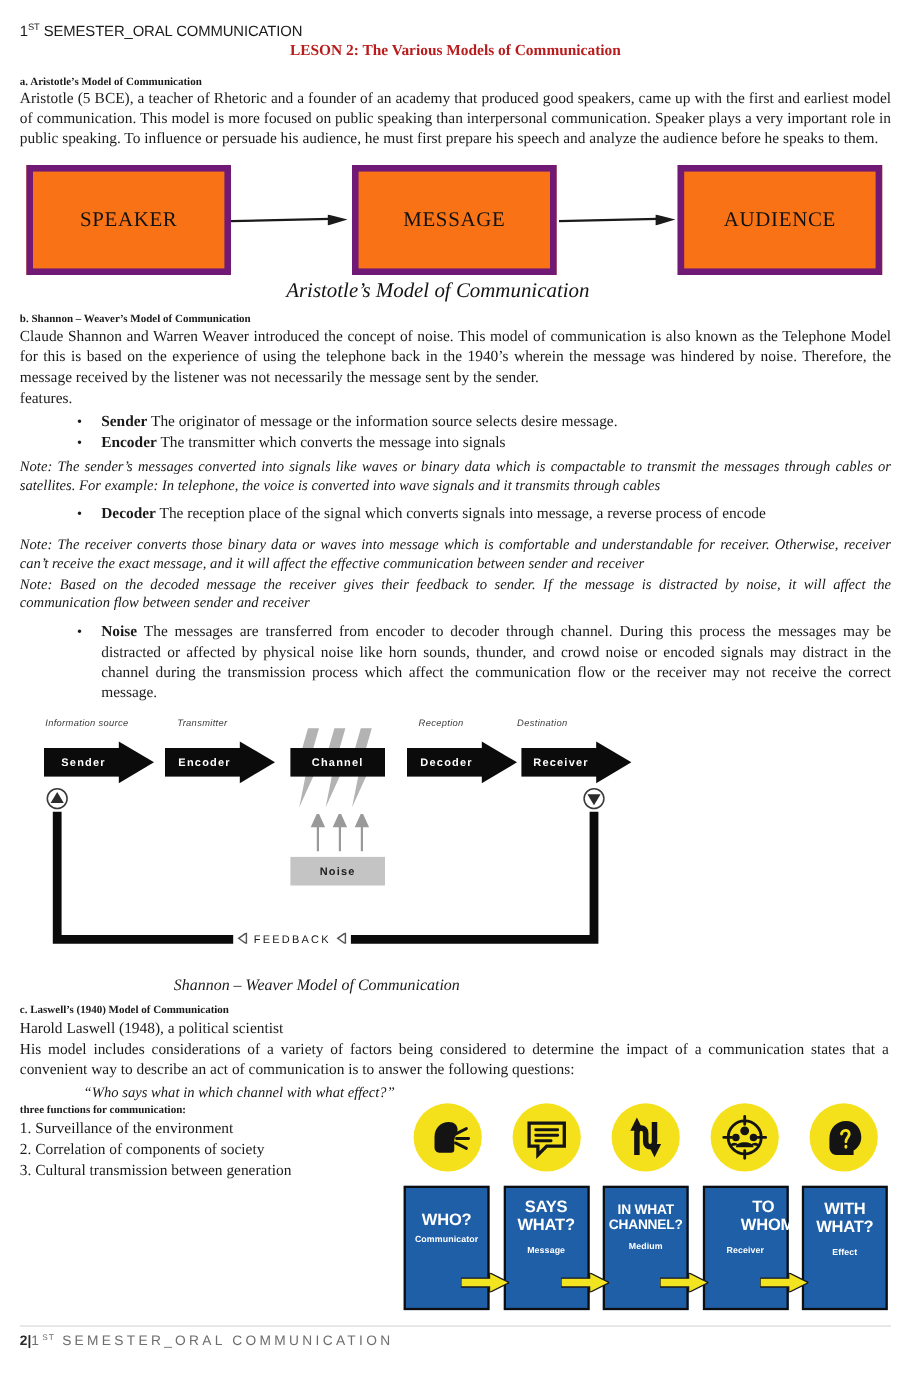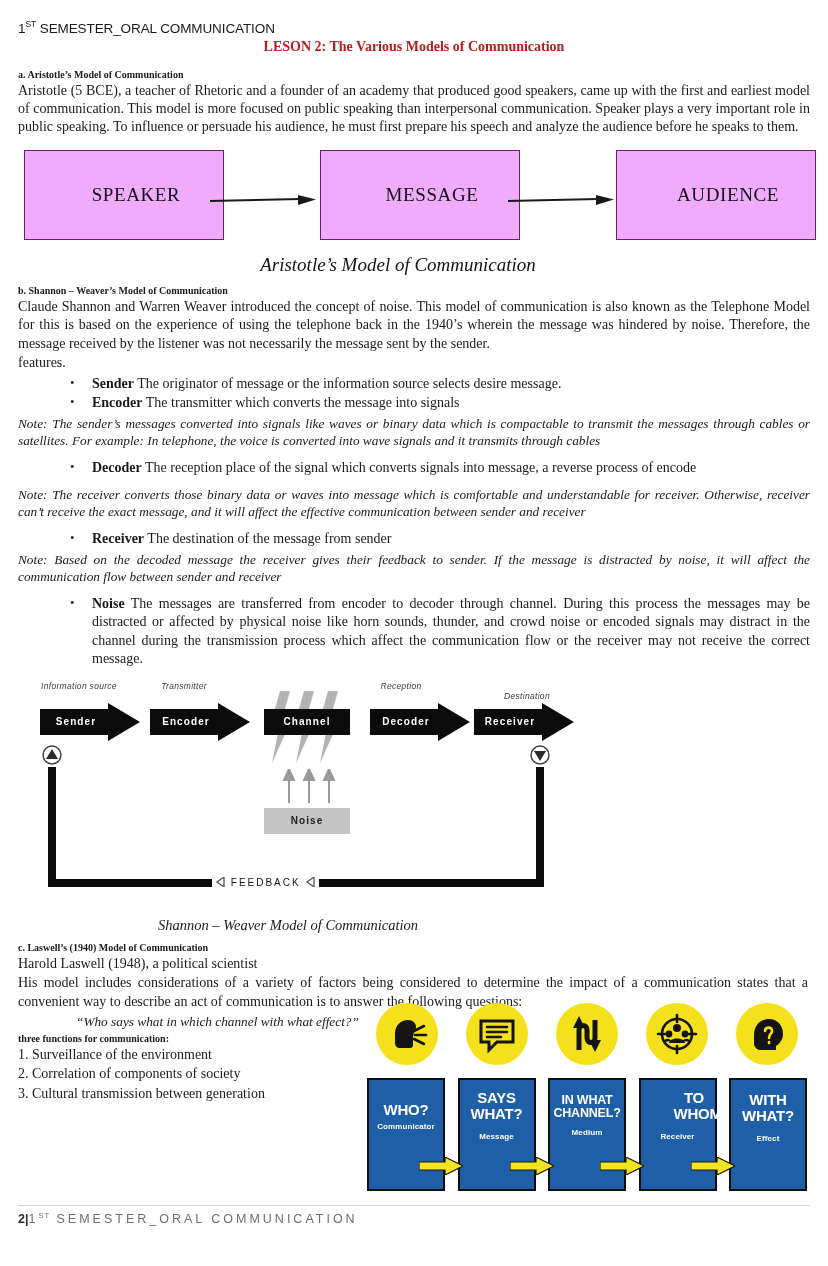--- a/index.html
+++ b/index.html
@@ -94,30 +94,29 @@
   .aristotle-wrap {
     position: relative;
     height: 134px;
     margin-top: 13px;
   }
   .ar-box {
     position: absolute;
     top: 0;
     width: 174px;
     height: 88px;
-    border: 1px solid #701a75;
-    background: #f0abfc;
+    border: 6px solid #701a75;
+    background: #f97316;
     display: flex;
     align-items: center;
     justify-content: center;
     font-family: "Liberation Serif", serif;
     font-size: 19px;
     letter-spacing: 0.6px;
     color: #121212;
-    padding-left: 24px;
   }
   .ar-b1 { left: 6px; }
   .ar-b2 { left: 302px; }
   .ar-b3 { left: 598px; }
   .ar-arrow {
     position: absolute;
     top: 45px;
     height: 10px;
     width: 106px;
   }
@@ -372,35 +371,32 @@
       <li><b>Sender</b><span> The originator of message or the information source selects desire message.</span></li>
       <li><b>Encoder</b><span> The transmitter which converts the message into signals</span></li>
     </ul>
     <div class="note">Note: The sender’s messages converted into signals like waves or binary data which is compactable to transmit the messages through cables or satellites. For example: In telephone, the voice is converted into wave signals and it transmits through cables</div>
 
     <ul class="feat" style="margin-top:10px;">
       <li><b>Decoder</b><span> The reception place of the signal which converts signals into message, a reverse process of encode</span></li>
     </ul>
     <div class="note" style="margin-top:9px;">Note: The receiver converts those binary data or waves into message which is comfortable and understandable for receiver. Otherwise, receiver can’t receive the exact message, and it will affect the effective communication between sender and receiver</div>
 
-    <ul class="feat" style="margin-top:10px;">
-      <li><b>Receiver</b><span> The destination of the message from sender</span></li>
-    </ul>
     <div class="note">Note: Based on the decoded message the receiver gives their feedback to sender. If the message is distracted by noise, it will affect the communication flow between sender and receiver</div>
 
     <ul class="feat" style="margin-top:10px;">
       <li><b>Noise</b><span> The messages are transferred from encoder to decoder through channel. During this process the messages may be distracted or affected by physical noise like horn sounds, thunder, and crowd noise or encoded signals may distract in the channel during the transmission process which affect the communication flow or the receiver may not receive the correct message.</span></li>
     </ul>
 
     <div class="shannon-wrap">
 
       <div class="sw-lbl" style="left:12px; top:4px; width:98px;">Information source</div>
       <div class="sw-lbl" style="left:126px; top:4px; width:80px;">Transmitter</div>
       <div class="sw-lbl" style="left:344px; top:4px; width:78px;">Reception</div>
-      <div class="sw-lbl" style="left:467px; top:4px; width:84px;margin-top:10px;">Destination</div>
+      <div class="sw-lbl" style="left:433px; top:4px; width:84px;">Destination</div>
 
       <svg style="position:absolute; left:246px; top:12px; width:92px; height:76px;" viewBox="0 0 92 76">
         <g fill="#b3b3b3">
           <path d="M16,2 L26,2 L18,30 L28,30 L8,74 L14,44 L4,44 Z"></path>
           <path d="M40,2 L50,2 L42,30 L52,30 L32,74 L38,44 L28,44 Z"></path>
           <path d="M64,2 L74,2 L66,30 L76,30 L56,74 L62,44 L52,44 Z"></path>
         </g>
       </svg>
 
       <div class="sw-arrow" style="left:22px;">

